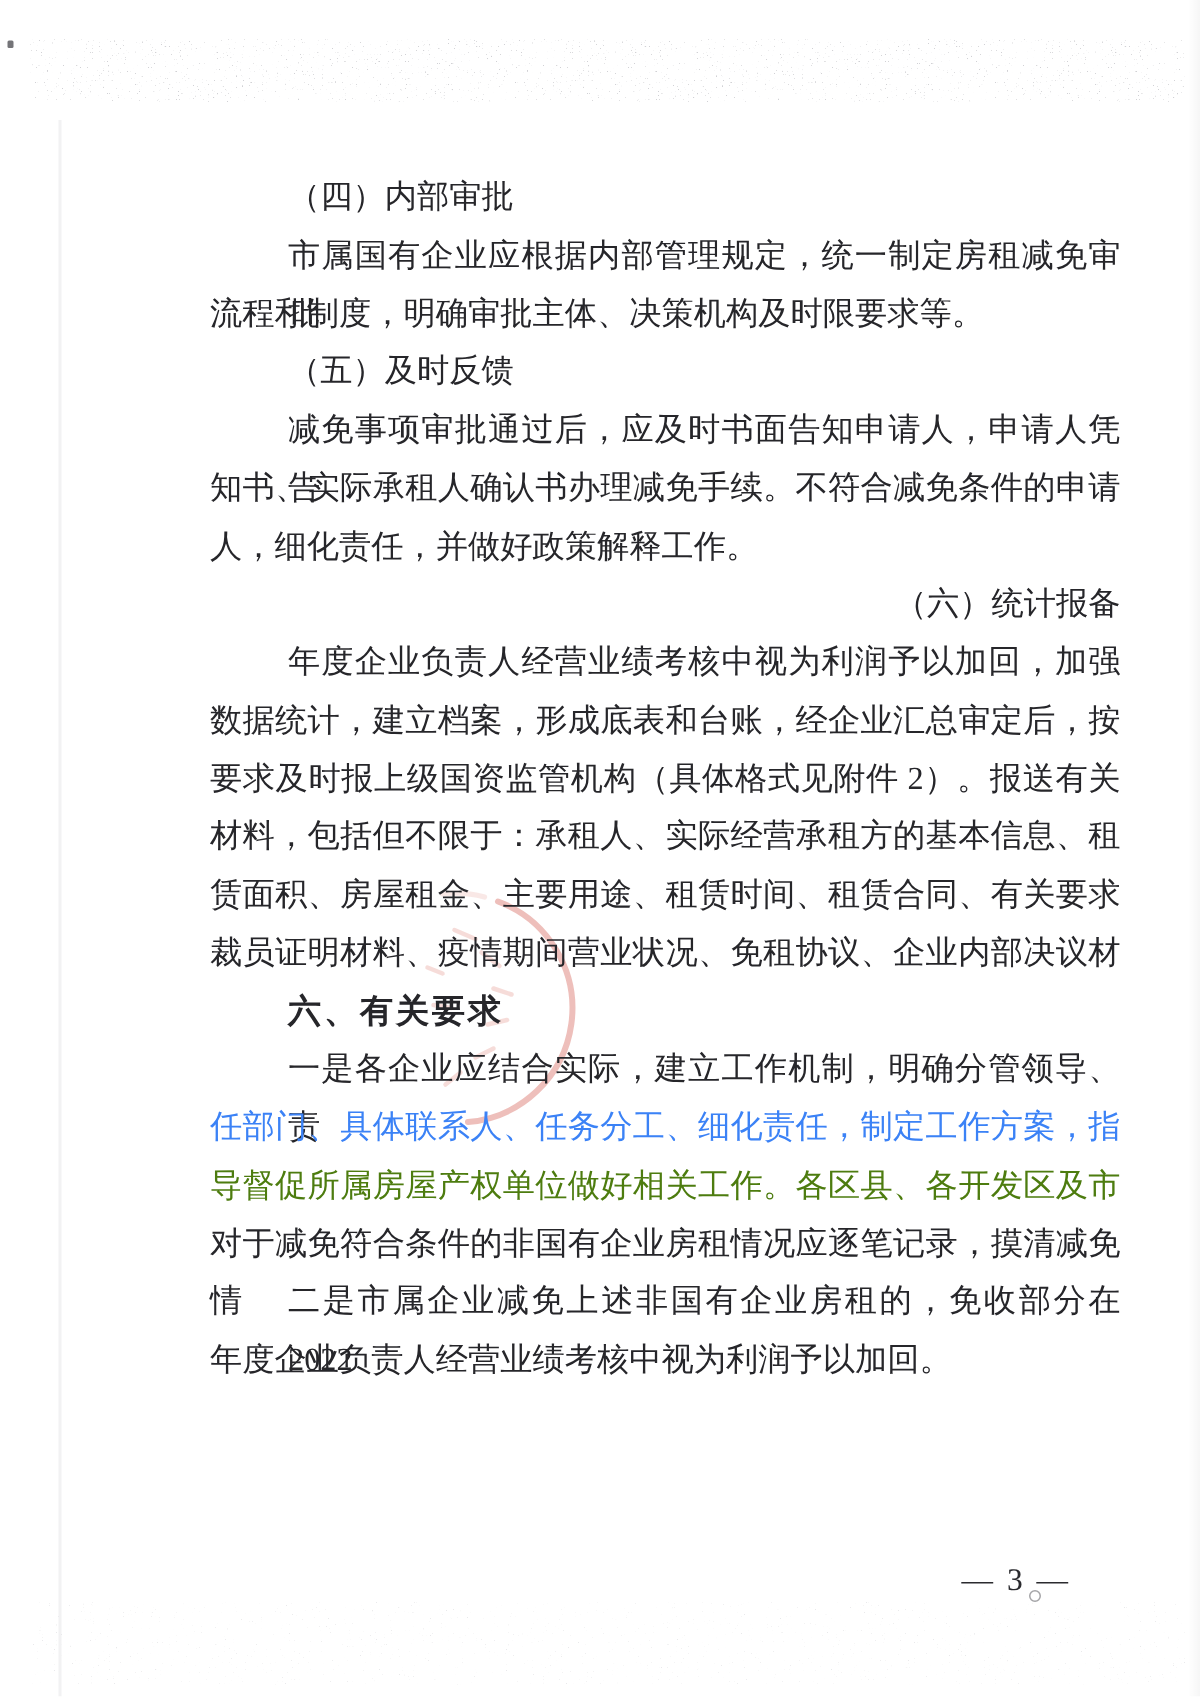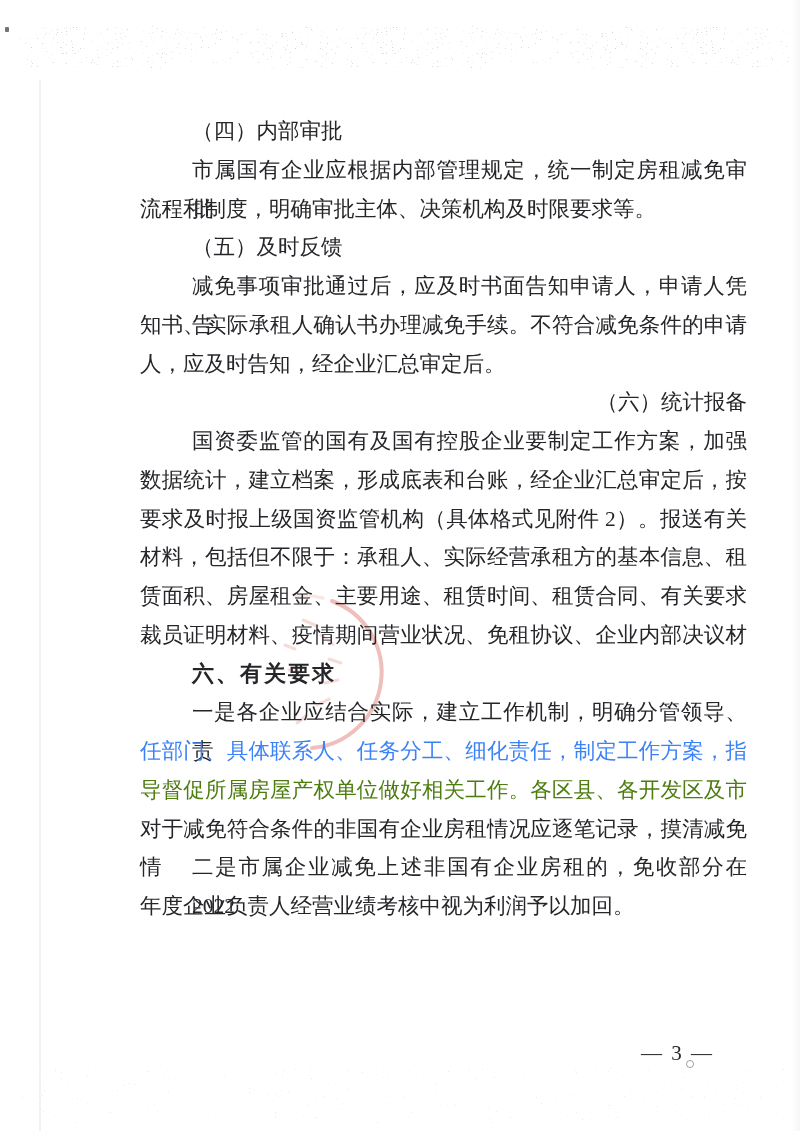--- a/index.html
+++ b/index.html
@@ -90,23 +90,23 @@
   </g>
 </svg>
 
 <div class="text-block">
     <div class="line indent" style="color: rgb(38, 38, 42);">（四）内部审批</div>
     <div class="line indent justify" style="color: rgb(38, 38, 42);">市属国有企业应根据内部管理规定，统一制定房租减免审批</div>
     <div class="line" style="color: rgb(38, 38, 42);">流程和制度，明确审批主体、决策机构及时限要求等。</div>
     <div class="line indent" style="color: rgb(38, 38, 42);">（五）及时反馈</div>
     <div class="line indent justify" style="color: rgb(38, 38, 42);">减免事项审批通过后，应及时书面告知申请人，申请人凭告</div>
     <div class="line justify" style="color: rgb(38, 38, 42);">知书、实际承租人确认书办理减免手续。不符合减免条件的申请</div>
-    <div class="line" style="color: rgb(38, 38, 42);">人，应及时告知，经企业汇总审定后。</div>
+    <div class="line" style="color: rgb(38, 38, 42);">人，细化责任，并做好政策解释工作。</div>
     <div class="line indent" style="color: rgb(38, 38, 42); text-align: right;">（六）统计报备</div>
-    <div class="line indent justify" style="color: rgb(38, 38, 42);">国资委监管的国有及国有控股企业要制定工作方案，加强</div>
+    <div class="line indent justify" style="color: rgb(38, 38, 42);">年度企业负责人经营业绩考核中视为利润予以加回，加强</div>
     <div class="line justify" style="color: rgb(38, 38, 42);">数据统计，建立档案，形成底表和台账，经企业汇总审定后，按</div>
     <div class="line justify" style="color: rgb(38, 38, 42);">要求及时报上级国资监管机构（具体格式见附件 2）。报送有关</div>
     <div class="line justify" style="color: rgb(38, 38, 42);">材料，包括但不限于：承租人、实际经营承租方的基本信息、租</div>
     <div class="line justify" style="color: rgb(38, 38, 42);">赁面积、房屋租金、主要用途、租赁时间、租赁合同、有关要求</div>
     <div class="line justify" style="color: rgb(38, 38, 42);">裁员证明材料、疫情期间营业状况、免租协议、企业内部决议材</div>
     <div class="line indent bold" style="color: rgb(38, 38, 42);">六、有关要求</div>
     <div class="line indent justify" style="color: rgb(38, 38, 42);">一是各企业应结合实际，建立工作机制，明确分管领导、责</div>
     <div class="line justify" style="color: #3b82f6;">任部门、具体联系人、任务分工、细化责任，制定工作方案，指</div>
     <div class="line justify" style="color: #4d7c0f;">导督促所属房屋产权单位做好相关工作。各区县、各开发区及市</div>
     <div class="line justify" style="color: rgb(38, 38, 42);">对于减免符合条件的非国有企业房租情况应逐笔记录，摸清减免情</div>

